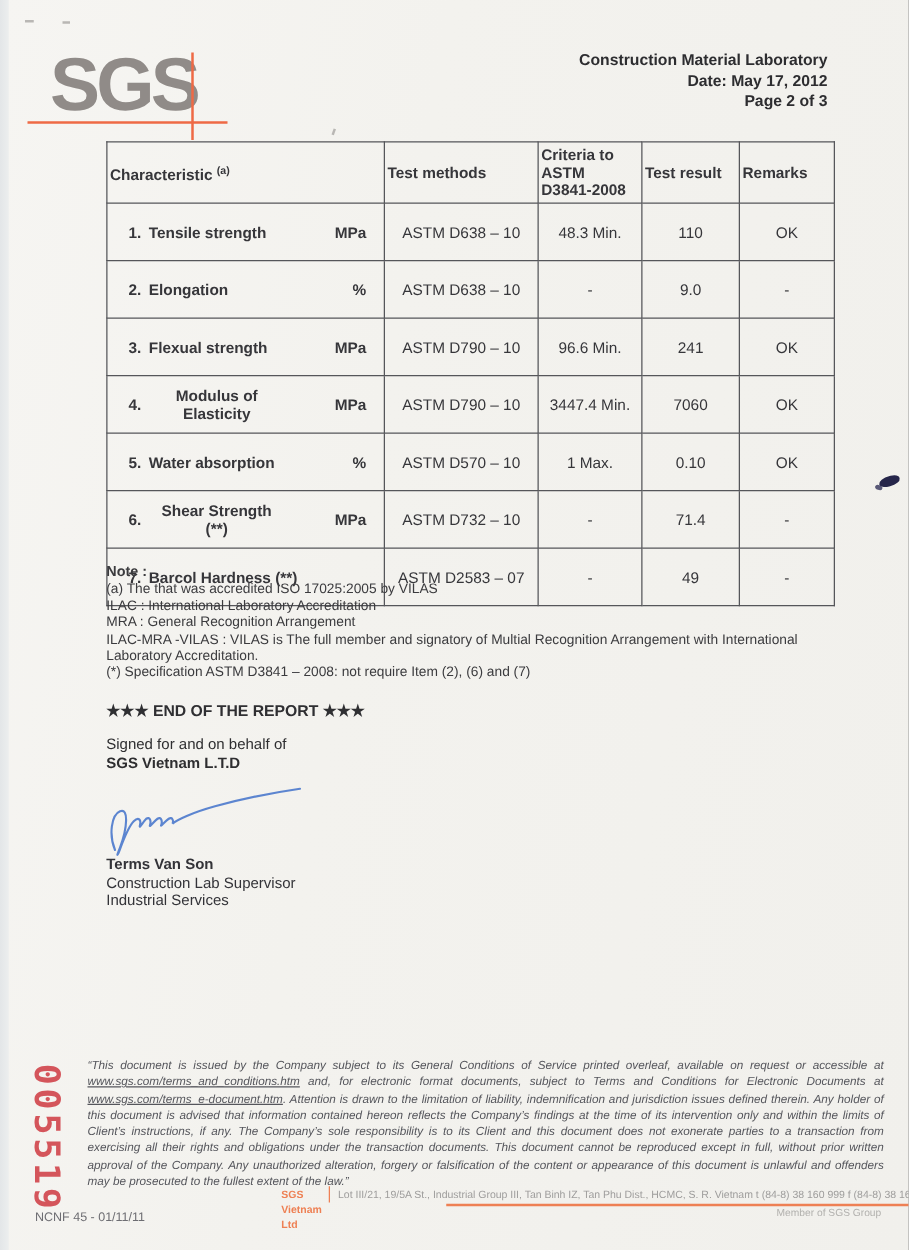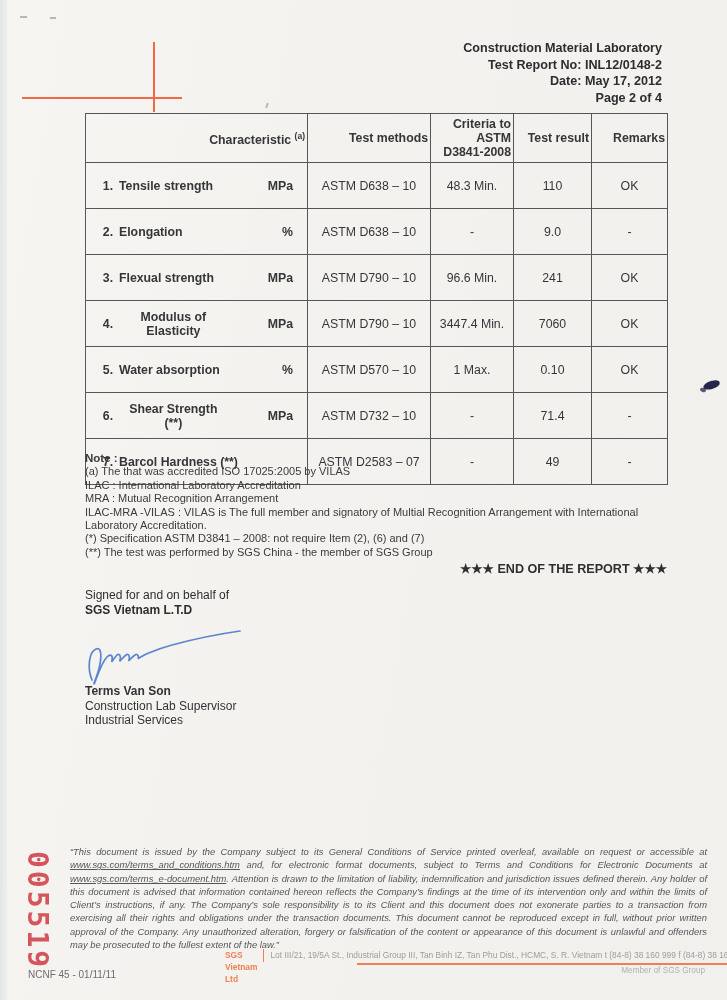--- a/index.html
+++ b/index.html
@@ -12,34 +12,34 @@
   .scan-edge{position:absolute;left:0;top:0;width:7px;height:1000px;background:linear-gradient(90deg,#e3e6e8,#eceeee);}
   .scan-mark{position:absolute;background:#b9b7b4;}
   
   .logo{position:absolute;left:40px;top:38px;font-size:60px;font-weight:bold;color:#908b88;letter-spacing:-3px;line-height:60px;}
   .logo-hline{position:absolute;left:22px;top:97px;width:160px;height:2px;background:#ee6a45;}
   .logo-vline{position:absolute;left:153px;top:42px;width:2px;height:70px;background:#ee6a45;}
   .head-info{position:absolute;right:65px;top:40px;text-align:right;font-size:12.6px;font-weight:bold;line-height:16.5px;color:#2d2d30;}
   
   table.results{position:absolute;left:85px;top:113px;border-collapse:collapse;table-layout:fixed;width:582px;}
   table.results td, table.results th{border:1px solid #55565a;font-size:12.3px;color:#36363a;vertical-align:middle;}
-  table.results th{font-weight:bold;text-align:right;height:44px;line-height:14px;padding:2px;}
+  table.results th{font-weight:bold;text-align:left;height:44px;line-height:14px;padding:2px;}
   table.results td{height:41px;text-align:center;padding:2px;}
   .c-char{width:222px;} .c-meth{width:123px;} .c-crit{width:83px;} .c-res{width:78px;} .c-rem{width:76px;}
   td.charcell{text-align:left;}
   .charwrap{display:flex;align-items:center;padding:0 12px 0 9px;}
   .row-no{font-weight:bold;width:22px;flex:none;}
   .row-name{font-weight:bold;}
   .row-unit{font-weight:bold;margin-left:auto;padding-left:40px;}
   sup.hsup{font-size:8.5px;font-weight:bold;}
   
   .note{position:absolute;left:85px;top:452px;width:588px;font-size:11px;line-height:13.4px;color:#3b3b3e;}
   .note .lbl{font-weight:bold;font-size:11.5px;}
   
-  .endbanner{position:absolute;left:85px;top:561px;width:582px;text-align:right;font-weight:bold;font-size:12.6px;color:#2f2f32;}
+  .endbanner{position:absolute;left:85px;top:561px;width:582px;text-align:left;font-weight:bold;font-size:12.6px;color:#2f2f32;}
   
   .signedfor{position:absolute;left:85px;top:588px;font-size:12px;line-height:15px;}
   .signedfor .co{font-weight:bold;}
   .sig-svg{position:absolute;left:84px;top:626px;}
   .signame{position:absolute;left:85px;top:684px;font-size:12px;line-height:14.6px;color:#333338;}
   .signame .nm{font-weight:bold;}
   
   .legal{position:absolute;left:70px;top:845px;width:637px;font-size:9.4px;font-style:italic;line-height:13.3px;text-align:justify;color:#55565c;}
   .legal .url{text-decoration:underline;}
   
@@ -59,27 +59,27 @@
 </style>
 </head>
 <body>
 
 <div class="sheet">
   <div class="scan-edge"></div>
   <div class="scan-mark" style="left:20px;top:16px;width:7px;height:2px;"></div>
   <div class="scan-mark" style="left:50px;top:17px;width:6px;height:2px;"></div>
   <div class="scan-mark" style="left:266px;top:103px;width:2px;height:5px;transform:rotate(20deg);"></div>
 
+  <div class="logo">SGS</div>
   <div class="logo-hline"></div>
   <div class="logo-vline"></div>
   <div class="head-info">
     <div>Construction Material Laboratory</div>
-    <div>Test Report No: INL12/0148-2</div>
     <div>Date: May 17, 2012</div>
-    <div>Page 2 of 4</div>
+    <div>Page 2 of 3</div>
   </div>
 
   <table class="results">
     <colgroup>
         <col class="c-char">
         <col class="c-meth">
         <col class="c-crit">
         <col class="c-res">
         <col class="c-rem">
       </colgroup>
@@ -182,24 +182,23 @@
       <td>49</td>
       <td>-</td>
     </tr>
   </tbody>
     </table>
 
   <div class="note">
     <div class="lbl">Note :</div>
     <div>(a) The that was accredited ISO 17025:2005 by VILAS</div>
     <div>ILAC : International Laboratory Accreditation</div>
-    <div>MRA : Mutual Recognition Arrangement</div>
+    <div>MRA : General Recognition Arrangement</div>
     <div>ILAC-MRA -VILAS : VILAS is The full member and signatory of Multial Recognition Arrangement with International Laboratory Accreditation.</div>
     <div>(*) Specification ASTM D3841 – 2008: not require Item (2), (6) and (7)</div>
-    <div>(**) The test was performed by SGS China -  the member of SGS Group</div>
   </div>
 
   <div class="endbanner">★★★ END OF THE REPORT ★★★</div>
 
   <div class="signedfor">
     <div>Signed for and on behalf of</div>
     <div class="co">SGS Vietnam L.T.D</div>
   </div>
   <svg class="sig-svg" width="165" height="62" viewBox="0 0 165 62">
     <path d="M 8 54 C 3 42 5 26 12 23 C 19 20 18 36 12 52 C 10 57 9 60 11 56 C 14 48 18 36 23 31 C 27 27 29 30 28 34 C 27 38 30 32 33 29 C 36 27 37 31 36 34 C 35 37 39 31 42 29 C 45 27 46 31 45 34 C 44 36 48 31 51 29 C 54 27 55 31 54 33 C 57 30 70 24 88 19 C 110 13 135 8 156 5" fill="none" stroke="#4b79cc" stroke-width="1.7" stroke-linecap="round" opacity="0.9"></path>

